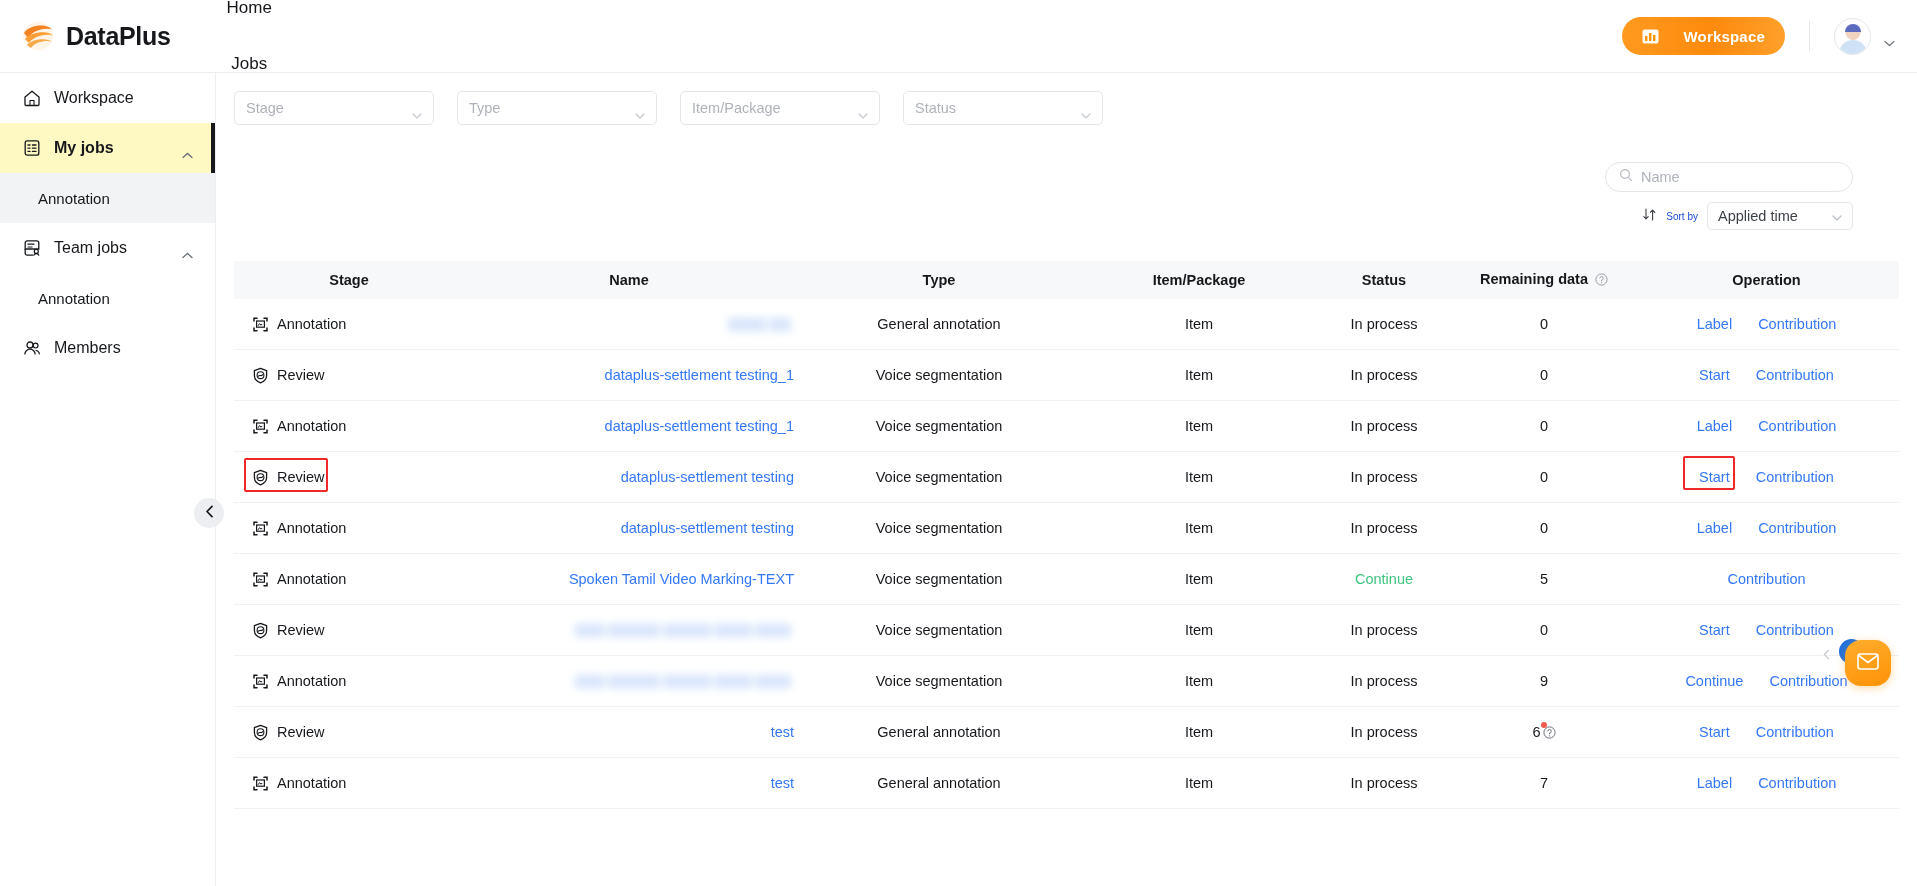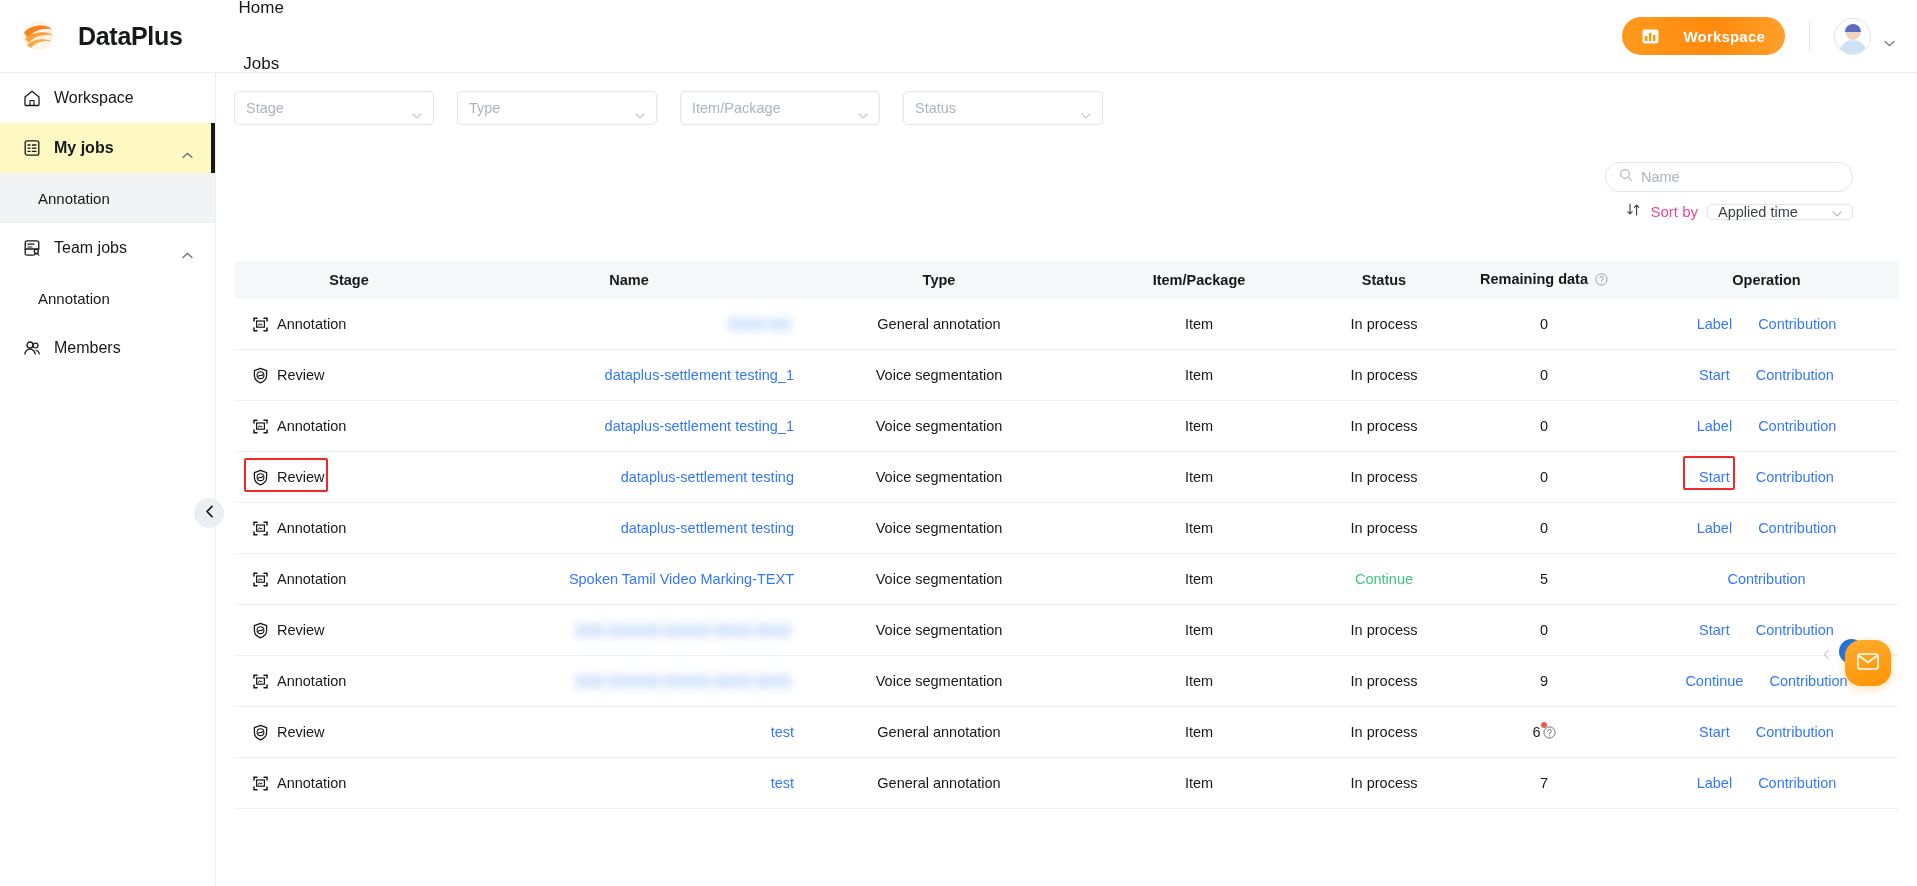--- a/index.html
+++ b/index.html
@@ -13,21 +13,21 @@
 
   
   .header {
     position: absolute; top: 0; left: 0;
     width: 1917px; height: 73px;
     background: #ffffff;
     border-bottom: 1px solid #eceef1;
     display: flex; align-items: center;
     z-index: 30;
   }
-  .brand { display: flex; align-items: center; margin-left: 19px; gap: 21px; }
+  .brand { display: flex; align-items: center; margin-left: 19px; gap: 9px; }
   .brand-logo { width: 38px; height: 32px; position: relative; }
   .brand-name {
     font-size: 25px; font-weight: 700; color: #16181c; letter-spacing: -0.3px;
   }
   .nav { display: flex; align-items: center; margin-left: 56px; gap: 36px; flex-direction: column; }
   .nav-item {
     font-size: 17px; color: #16181c; cursor: pointer; font-weight: 400;
   }
   .header-right {
     margin-left: auto; display: flex; align-items: center; margin-right: 22px; gap: 0;
@@ -125,23 +125,23 @@
   .search-box input {
     border: none; outline: none; font-size: 14.5px; color: #3b3f46;
     flex: 1; background: transparent; font-family: "Liberation Sans", sans-serif;
   }
   .search-box input::placeholder { color: #aeb3bb; }
 
   .sortbar {
     position: absolute; right: 64px; top: 129px;
     display: flex; align-items: center; gap: 9px;
   }
-  .sort-label { font-size: 15px; color: #ec4899; }
+  .sort-label { font-size: 10px; color: #1d4ed8; }
   .sort-select {
-    width: 146px; height: 16px; border: 1px solid #e3e5e9; border-radius: 5px;
+    width: 146px; height: 28px; border: 1px solid #e3e5e9; border-radius: 5px;
     display: flex; align-items: center; padding: 0 10px; cursor: pointer;
   }
   .sort-select .ss-text { font-size: 14.5px; color: #3b3f46; flex: 1; }
 
   
   .table {
     position: absolute; left: 18px; top: 188px;
     width: 1665px;
   }
   .thead {

